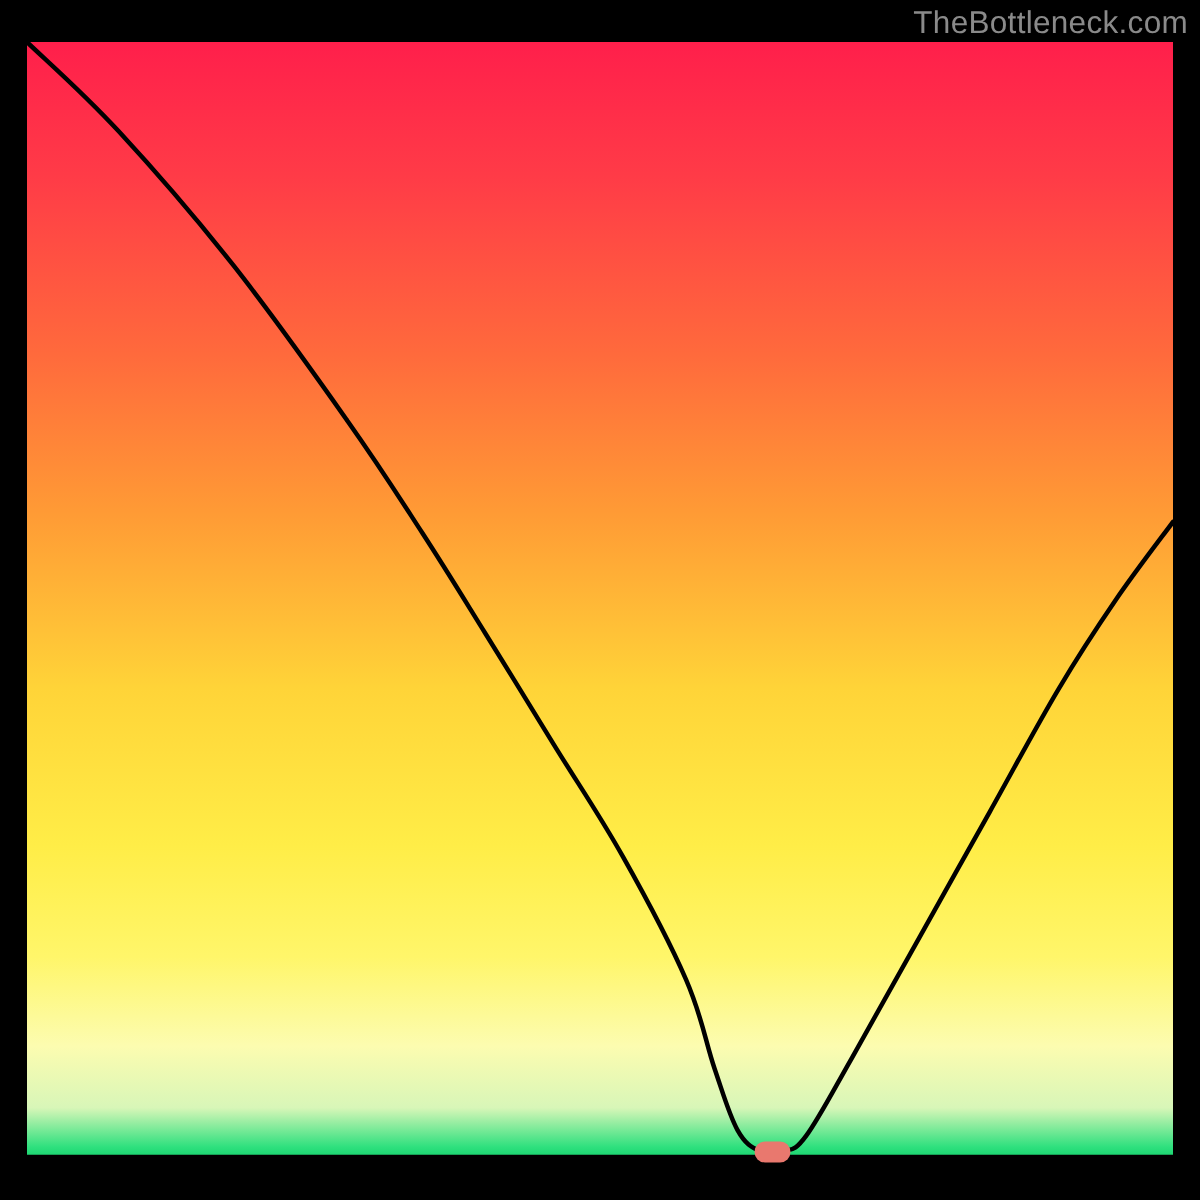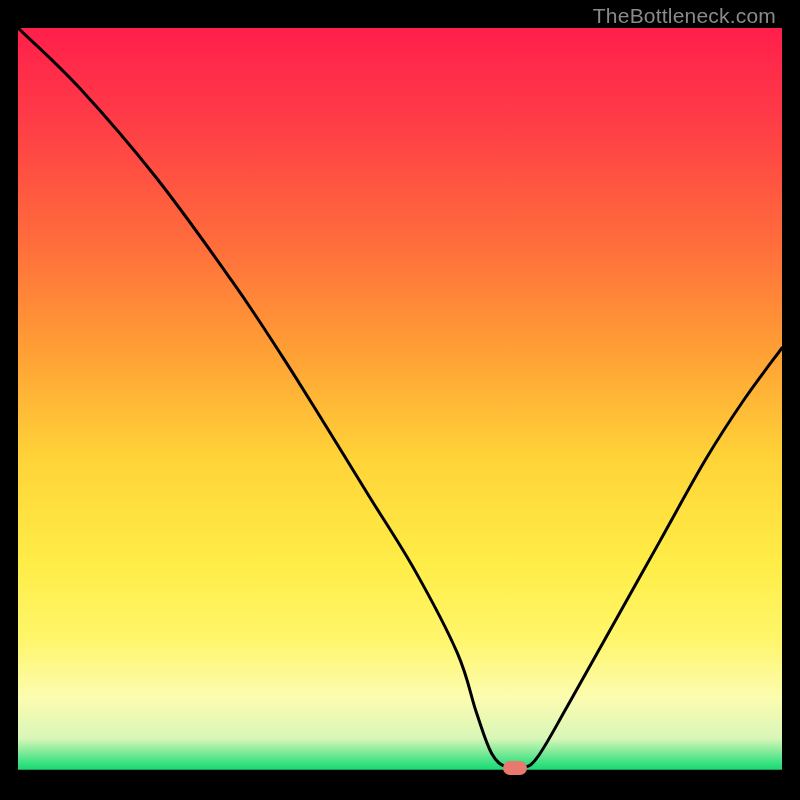--- a/index.html
+++ b/index.html
@@ -13,21 +13,21 @@
   }
   .container {
     position: relative;
     width: 800px;
     height: 800px;
     background: #000;
   }
   .watermark {
     position: absolute;
     top: 4px;
-    right: 24px;
+    right: 8px;
     color: #8a8a8a;
     font-size: 21px;
     font-weight: 500;
     letter-spacing: 0.2px;
     z-index: 10;
   }
   .plot-frame {
     position: absolute;
     left: 18px;
     top: 28px;

